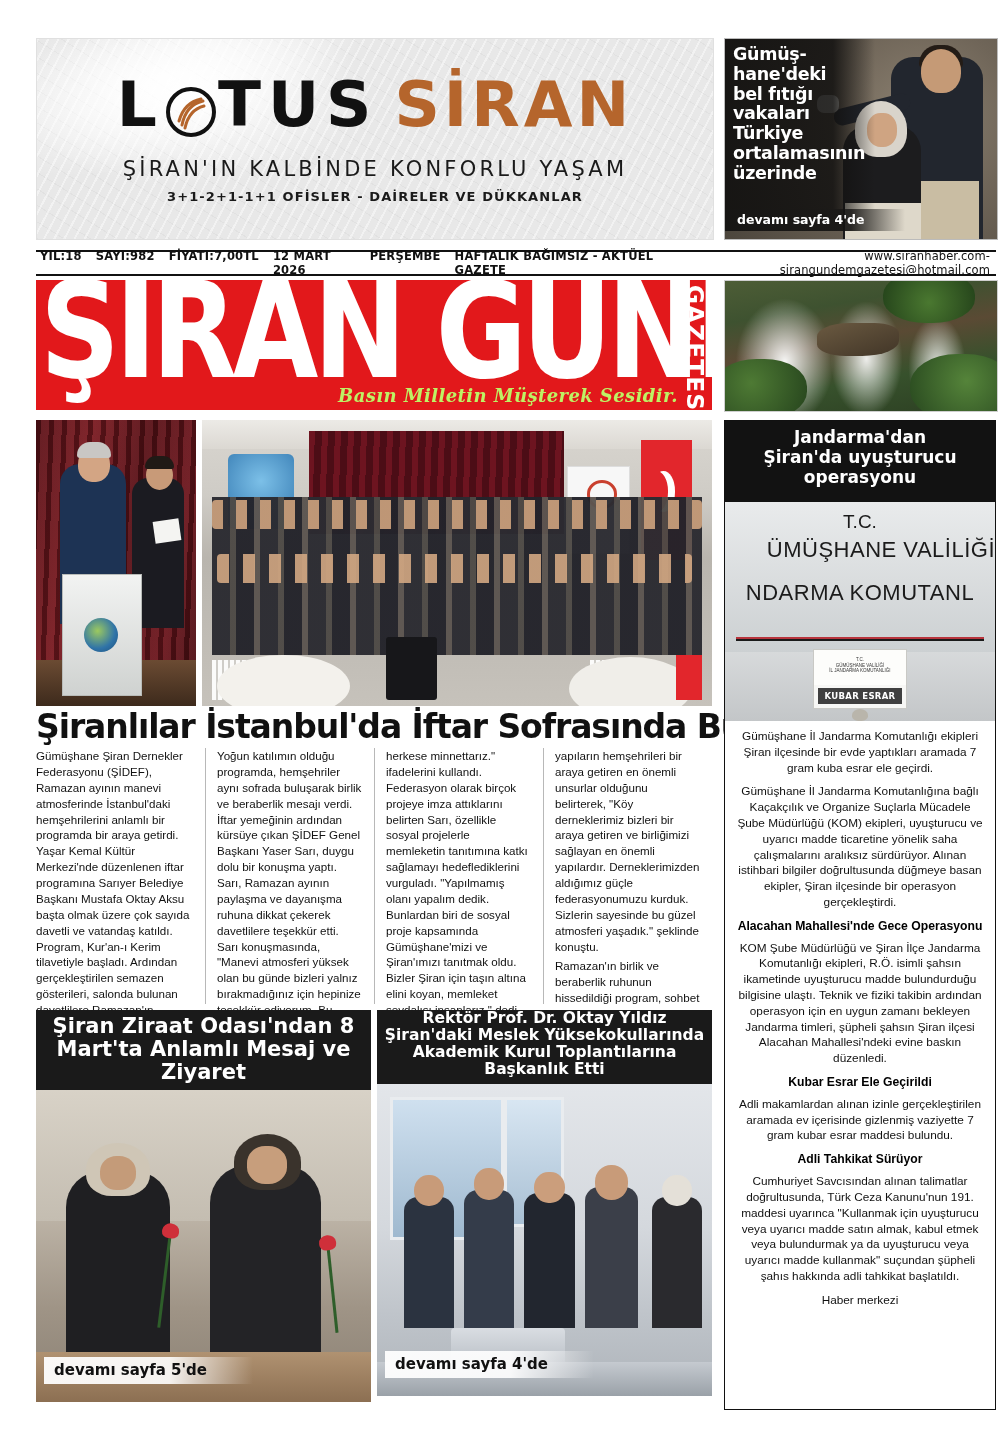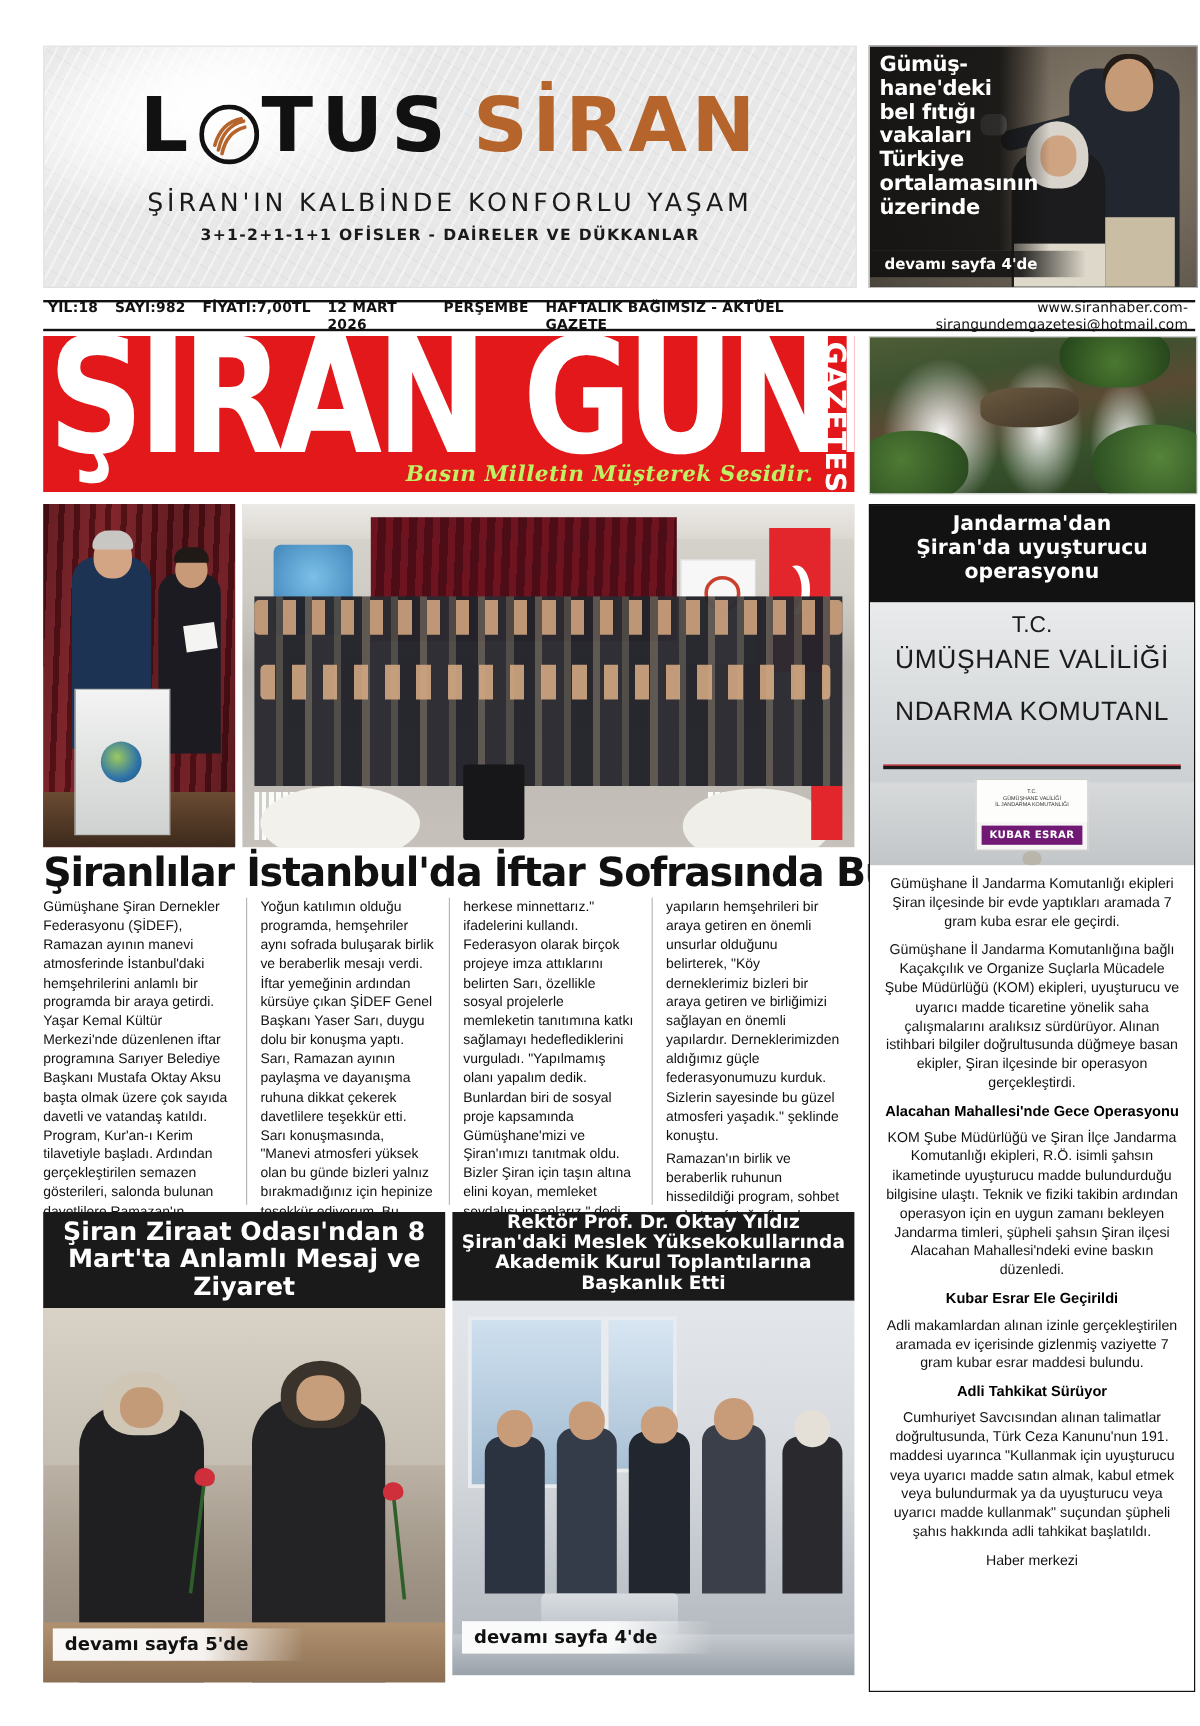--- a/index.html
+++ b/index.html
@@ -245,29 +245,29 @@
     position:relative;width:100%;height:300px;overflow:hidden;
     background:linear-gradient(180deg,#121212 0%,#121212 26%,#cfd1d2 26%,#e4e6e7 62%,#c3c6c8 100%);
   }
   .side-dark{position:absolute;left:0;top:0;width:100%;height:27%;background:#121212;}
   .side-kicker{
     position:absolute;left:10px;right:10px;top:6px;text-align:center;
     font-family:"DejaVu Sans", sans-serif;font-weight:700;font-size:17px;line-height:1.18;color:#fff;
   }
   .side-sign{position:absolute;left:0;right:0;top:27%;height:50%;background:linear-gradient(180deg,#e9ebec,#ccd0d2);}
   .side-tc{position:absolute;left:0;right:0;top:30%;text-align:center;font-family:"Liberation Sans",sans-serif;font-size:19px;color:#1b1b1b;}
-  .side-val{position:absolute;left:0;right:0;top:38.5%;text-align:center;font-family:"Liberation Sans",sans-serif;font-size:22px;color:#1b1b1b;letter-spacing:.5px;}
+  .side-val{position:absolute;left:0;right:0;top:38.5%;text-align:right;font-family:"Liberation Sans",sans-serif;font-size:22px;color:#1b1b1b;letter-spacing:.5px;}
   .side-jan{position:absolute;left:0;right:0;top:53%;text-align:center;font-family:"Liberation Sans",sans-serif;font-size:22px;color:#1b1b1b;letter-spacing:.5px;}
   .side-stripe{position:absolute;left:4%;right:4%;top:72%;height:4px;background:linear-gradient(180deg,#b8343c 0 40%,#1a1a1a 40% 100%);}
   .side-plate{
     position:absolute;left:50%;transform:translateX(-50%);bottom:12px;width:92px;height:58px;
     background:#f7f7f5;border:1px solid #c9c9c5;
   }
   .side-plate-top{position:absolute;left:0;right:0;top:0;height:28px;background:#fdfdfb;font-size:4.5px;text-align:center;color:#333;padding-top:7px;font-family:"Liberation Sans",sans-serif;line-height:1.25;}
-  .side-plate-red{position:absolute;left:4px;right:4px;bottom:4px;height:16px;background:#701a75;color:#fff;font-family:"DejaVu Sans",sans-serif;font-weight:700;font-size:8.5px;line-height:16px;text-align:center;letter-spacing:.3px;}
+  .side-plate-red{position:absolute;left:4px;right:4px;bottom:4px;height:16px;background:#404040;color:#fff;font-family:"DejaVu Sans",sans-serif;font-weight:700;font-size:8.5px;line-height:16px;text-align:center;letter-spacing:.3px;}
   .side-rock{position:absolute;left:50%;transform:translateX(-50%);bottom:0px;width:16px;height:12px;background:#b9b5ab;border-radius:50% 50% 40% 40%;}
 
   .side-body{padding:8px 10px 10px 10px;}
   .side-body p{
     margin:0 0 8px 0;
     font-family:"Liberation Sans", sans-serif;
     font-size:11.8px;line-height:1.34;color:#111;text-align:center;
   }
   .side-sub{
     margin:0 0 6px 0;text-align:center;

